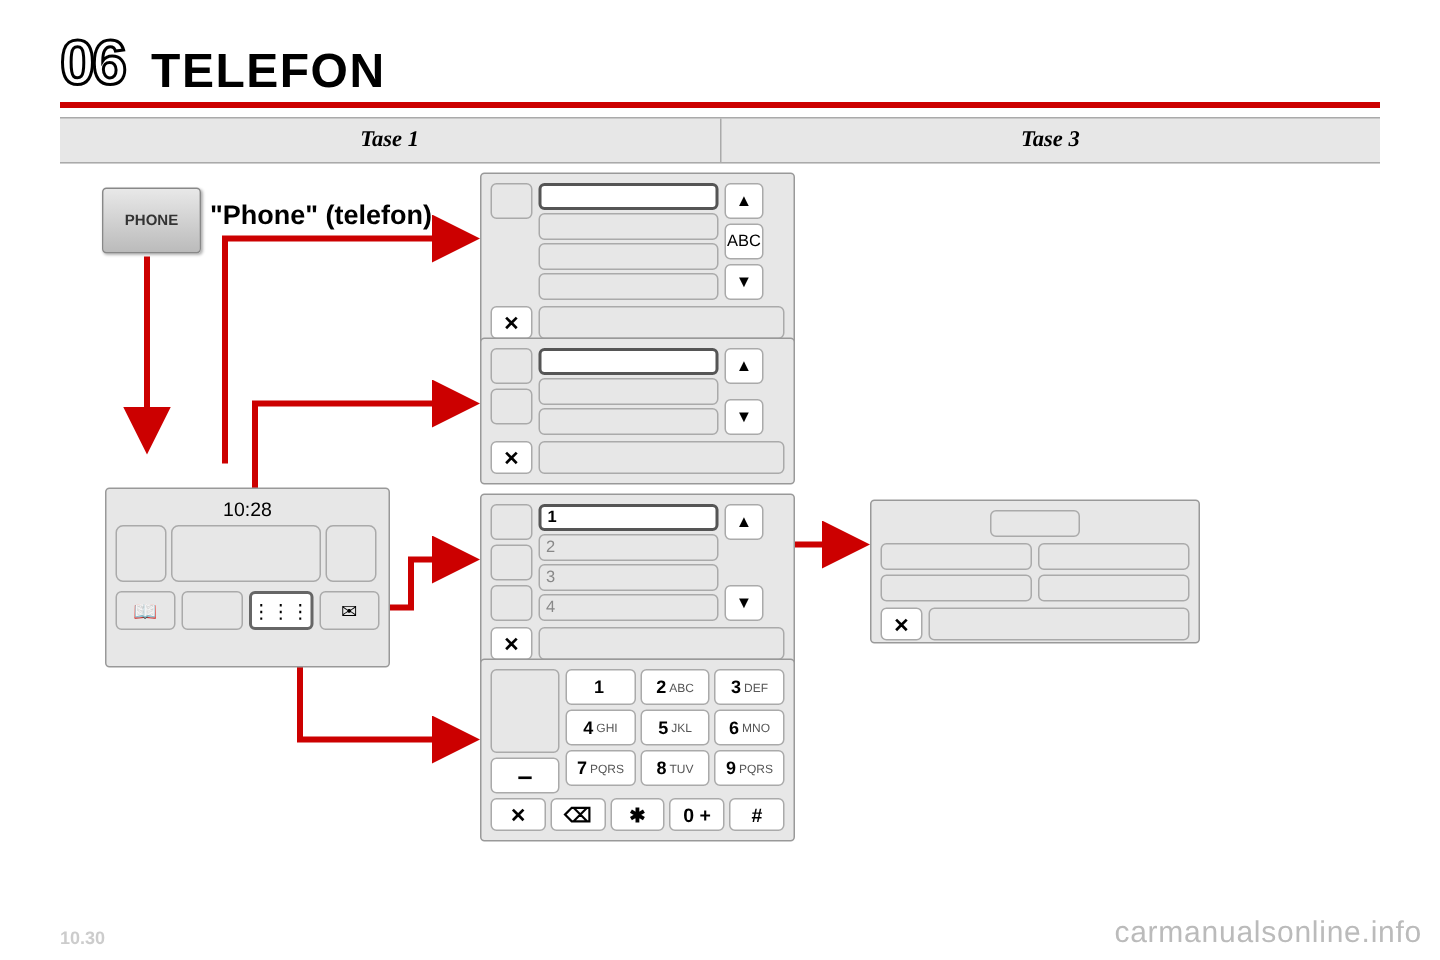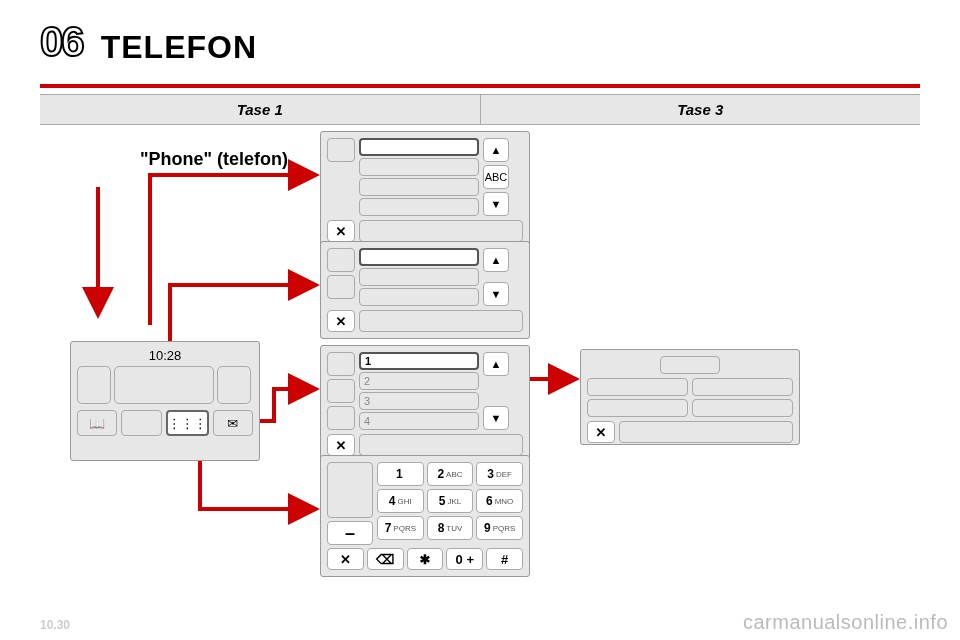--- a/index.html
+++ b/index.html
@@ -1,25 +1,25 @@
 <!DOCTYPE html>
 <html><head>
 <meta charset="utf-8">
 <style>
   * { box-sizing: border-box; margin: 0; padding: 0; }
   body { width: 960px; height: 640px; font-family: Arial, sans-serif; background: #fff; position: relative; }
 
   .page { position: absolute; left: 40px; top: 18px; width: 880px; }
 
-  .hdr { display: flex; align-items: flex-end; border-bottom: 4px solid #c00; padding-bottom: 18px; }
+  .hdr { display: flex; align-items: flex-end; border-bottom: 4px solid #c00; padding-bottom: 2px; }
   .hdr .num { font: 900 42px Arial; -webkit-text-stroke: 2px #000; color: #fff; margin-right: 18px; letter-spacing: -2px; }
   .hdr .title { font: 900 32px Arial; letter-spacing: 1px; }
 
   .levels { background:#e7e7e7; border-top:1px solid #aaa; border-bottom:1px solid #aaa; display:flex; margin-top:6px; font:italic bold 15px Arial; }
-  .levels > div { flex:1; text-align:center; padding:6px 0; border-right:1px solid #aaa; }
+  .levels > div { flex:1; text-align:center; padding:6px 0; border-right:1px solid #aaa;font-family:Liberation Serif, serif; }
   .levels > div:last-child { border-right:none; }
 
   .canvas { position: relative; height: 490px; }
 
   .phone-btn { position:absolute; left:28px; top:16px; width:66px; height:44px; background:linear-gradient(#e8e8e8,#bbb); border:1px solid #888; border-radius:3px; display:flex; align-items:center; justify-content:center; font:bold 10px Arial; color:#333; box-shadow:1px 1px 2px rgba(0,0,0,.3); }
   .phone-label { position:absolute; left:100px; top:24px; font:bold 18px Arial; }
 
   .device { position:absolute; left:30px; top:190px; width:190px; height:120px; background:#e7e7e7; border:1px solid #999; border-radius:3px; padding:6px;margin-top:26px; }
   .device .time { text-align:center; font:13px Arial; }
   .device .row1 { display:flex; gap:3px; margin-top:3px; }
@@ -105,20 +105,23 @@
 
       <path class="arrow" marker-end="url(#ah)" d="M130,222 L130,160 L272,160"></path>
 
       <path class="arrow" marker-end="url(#ah)" d="M198,296 L234,296 L234,264 L272,264"></path>
 
       <path class="arrow" marker-end="url(#ah)" d="M160,304 L160,384 L272,384"></path>
 
       <path class="arrow" marker-end="url(#ah)" d="M446,254 L532,254"></path>
     </svg>
 
+    <div class="phone-btn">
+      <span>PHONE</span>
+    </div>
     <div class="phone-label">"Phone" (telefon)</div>
 
     <div class="device">
       <div class="time">10:28</div>
       <div class="row1">
         <div class="slot sm"></div>
         <div class="slot lg"></div>
         <div class="slot sm"></div>
       </div>
       <div class="iconrow">

